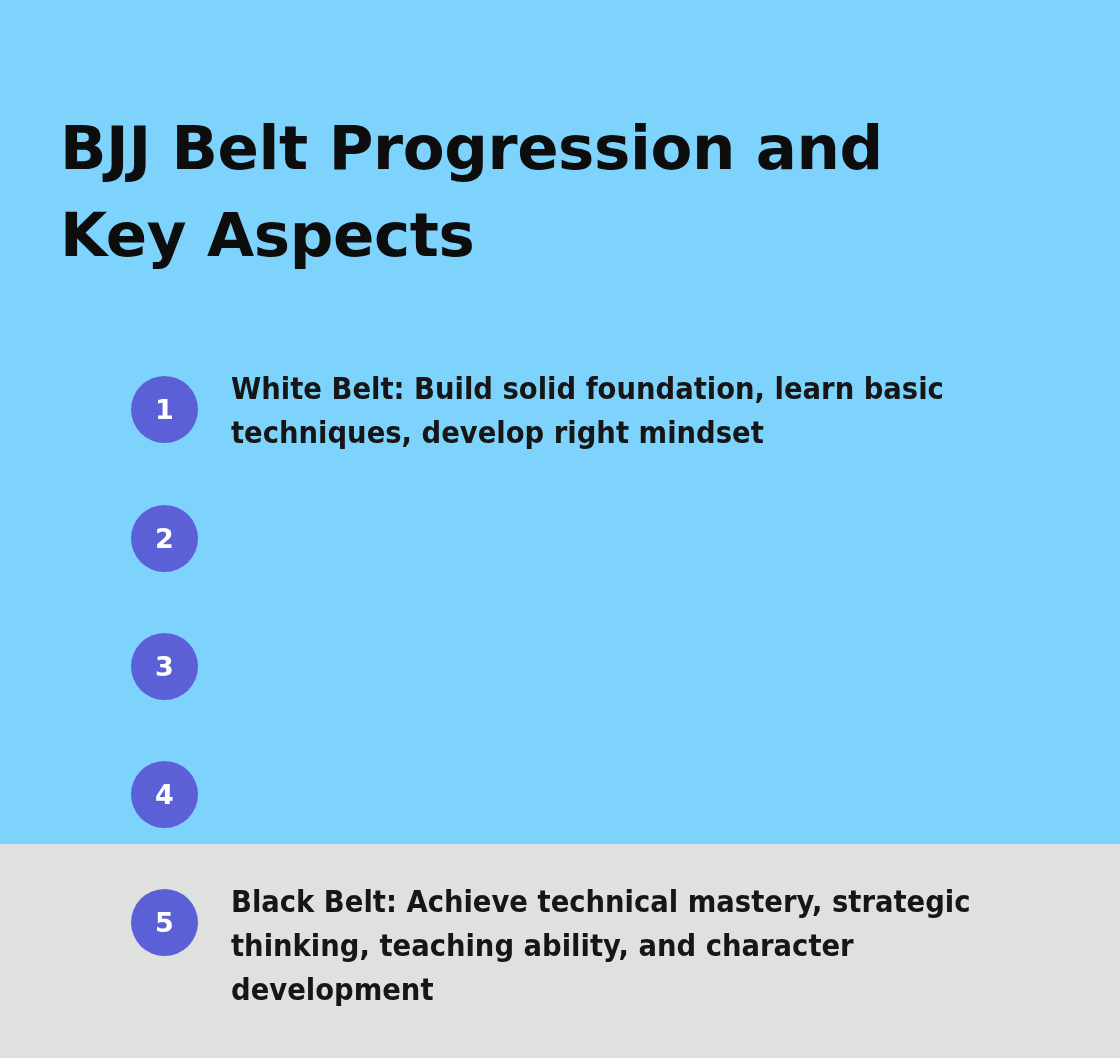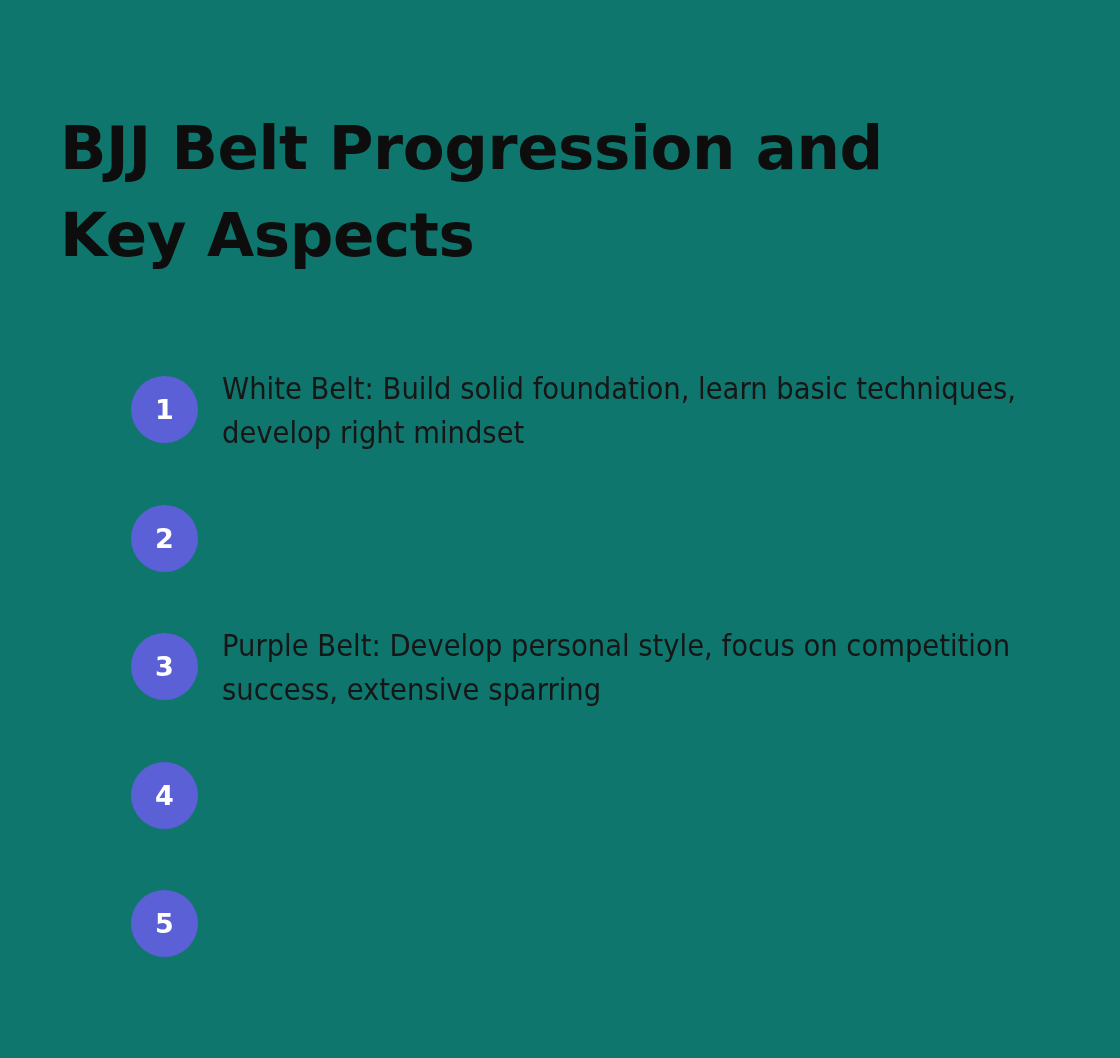--- a/index.html
+++ b/index.html
@@ -9,22 +9,22 @@
   body {
     width: 1120px;
     height: 1058px;
     background: #dfe1e1;
     font-family: "DejaVu Sans", sans-serif;
     overflow: hidden;
   }
   .slide {
     position: relative;
     width: 1120px;
-    height: 1058px;
-    background: #0f766e;
+    height: 844px;
+    background: #7dd3fc;
     box-sizing: border-box;
   }
   .title {
     position: absolute;
     left: 60px;
     top: 104px;
     width: 940px;
     margin: 0;
     font-family: "DejaVu Sans", "Liberation Sans", sans-serif;
     font-weight: 700;
@@ -65,24 +65,24 @@
     justify-content: center;
     font-family: "DejaVu Sans", "Liberation Sans", sans-serif;
     font-weight: 700;
     font-size: 27px;
     line-height: 1;
     margin-top: 10px;
     user-select: none;
   }
   .step-text {
     flex: 1 1 auto;
-    margin-left: 24px;
+    margin-left: 33px;
     font-family: "DejaVu Sans Condensed", "DejaVu Sans", "Liberation Sans", sans-serif;
     font-stretch: condensed;
-    font-weight: 400;
+    font-weight: 700;
     font-size: 30.5px;
     line-height: 44px;
     color: #161616;
     padding-top: 1px;
     max-width: 820px;
   }
 </style>
 </head>
 <body>
 
@@ -96,25 +96,25 @@
       <span class="step-badge">1</span>
       <span class="step-text">White Belt: Build solid foundation, learn basic techniques, develop right mindset</span>
     </li>
 
     <li class="step">
       <span class="step-badge">2</span>
     </li>
 
     <li class="step">
       <span class="step-badge">3</span>
-      <span class="step-text">Purple Belt: Develop personal style, focus on competition success, extensive sparring</span>
     </li>
 
     <li class="step">
       <span class="step-badge">4</span>
     </li>
 
     <li class="step">
       <span class="step-badge">5</span>
+      <span class="step-text">Black Belt: Achieve technical mastery, strategic thinking, teaching ability, and character development</span>
     </li>
 
   </ul>
 </div>
 
 </body></html>

